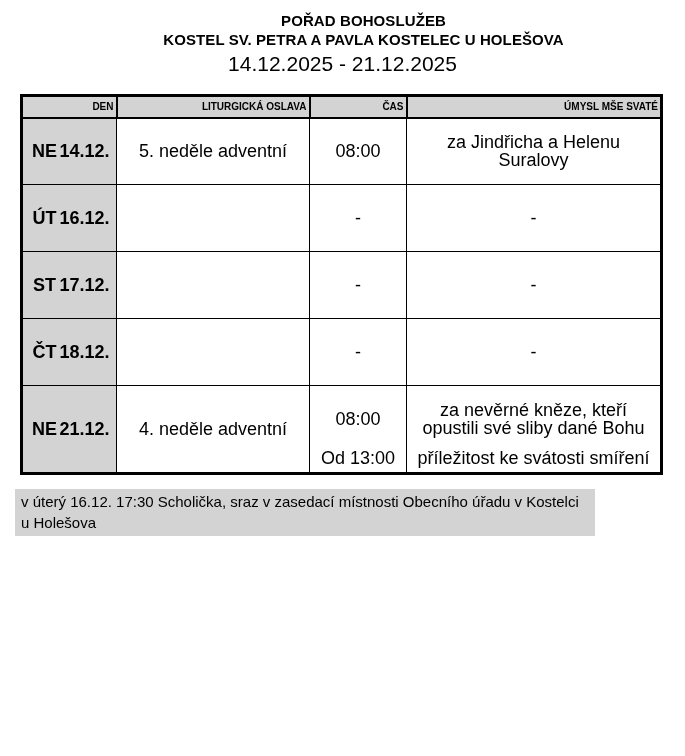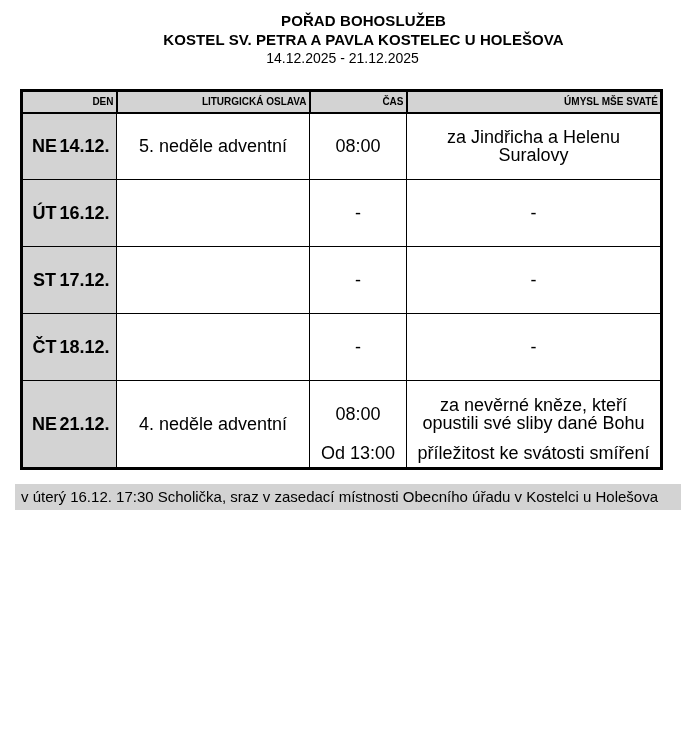--- a/index.html
+++ b/index.html
@@ -17,21 +17,21 @@
     background: var(--page-bg);
     color: var(--text-c);
     font-family: "Liberation Sans", "DejaVu Sans", sans-serif;
   }
   .doc-header { text-align: center; padding-top: 11px; }
   .doc-title, .doc-subtitle {
     font-weight: bold; font-size: 15px; line-height: 19px;
     letter-spacing: 0.1px;
     margin-left: 42px;
   }
-  .doc-daterange { font-size: 14px; line-height: 19px; }
+  .doc-daterange { font-size: 21px; line-height: 19px; margin-top: 5px; }
 
   table.schedule {
     border-collapse: collapse;
     table-layout: fixed;
     margin: 21px 0 0 20px;
     width: 640px;
     border: 3px solid var(--border-c);
   }
   table.schedule th {
     background: var(--header-bg);
@@ -68,21 +68,21 @@
     line-height: 18px;
   }
   .stack .entry-tail {
     flex: 0 0 auto;
     display: flex; align-items: flex-end; justify-content: center;
     padding-bottom: 3px;
     line-height: 18px;
   }
   .footer-note {
     margin: 14px 0 0 15px;
-    width: 666px;
+    width: 580px;
     background: var(--footer-bg);
     font-size: 15px;
     line-height: 21px;
     padding: 2px 6px 3px 6px;
   }
 </style>
 </head>
 <body>
 
 <div class="doc-header">

